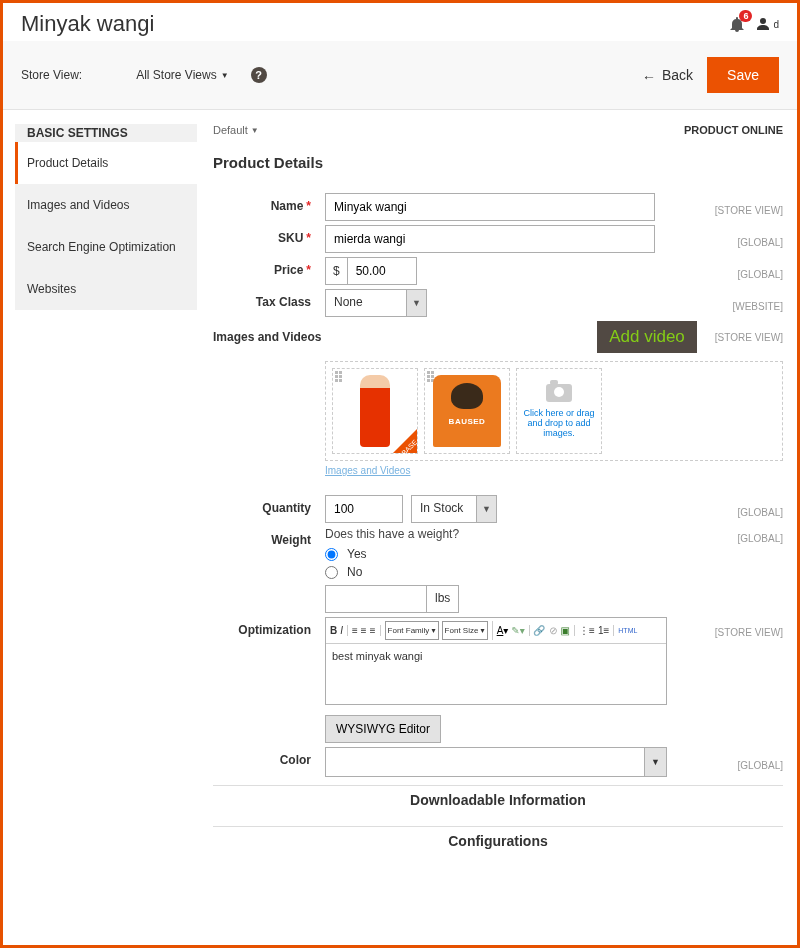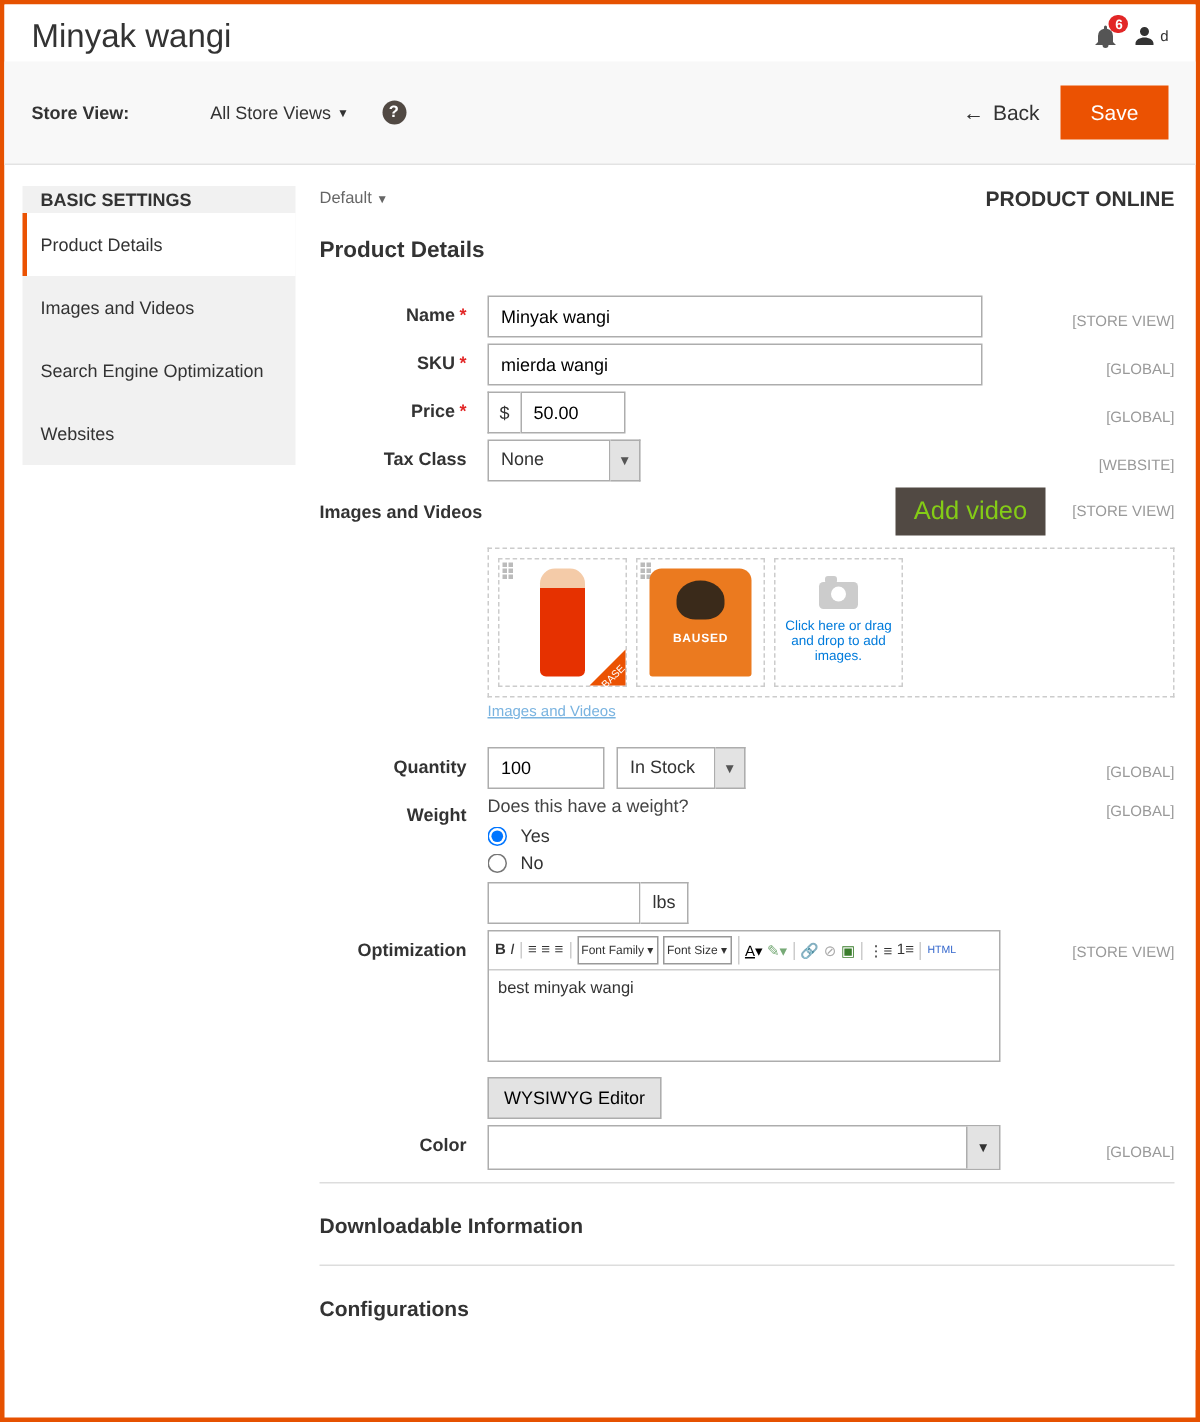--- a/index.html
+++ b/index.html
@@ -11,39 +11,39 @@
 .header { display: flex; justify-content: space-between; align-items: center; padding: 8px 18px 4px; }
 .page-title { font-size: 22px; font-weight: 300; color: #333; }
 .header-icons { display: flex; align-items: center; gap: 12px; }
 .bell { position: relative; color: #666; }
 .badge { position: absolute; top: -6px; right: -8px; background: #e22626; color: #fff; border-radius: 8px; font-size: 9px; padding: 1px 4px; font-weight: bold; }
 .user-icon { display: flex; align-items: center; color: #333; font-size: 10px; }
 
 
 .toolbar { display: flex; justify-content: space-between; align-items: center; padding: 16px 18px; background: #f8f8f8; border-bottom: 1px solid #e3e3e3; }
 .store-view { display: flex; align-items: center; gap: 10px; font-size: 12px; }
-.store-view-label { font-weight: bold; text-align: right; }
+.store-view-label { font-weight: normal; text-align: right; }
 .store-view-select { color: #333; display: flex; align-items: center; gap: 4px; cursor: pointer; margin-left: 44px; }
 .help-icon { background: #514943; color: #fff; border-radius: 50%; width: 16px; height: 16px; display: flex; align-items: center; justify-content: center; font-size: 11px; font-weight: bold; margin-left: 12px; }
 .toolbar-actions { display: flex; align-items: center; gap: 14px; }
 .back-link { display: flex; align-items: center; gap: 6px; color: #333; font-size: 14px; cursor: pointer; }
 .save-btn { background: #eb5202; color: #fff; border: none; padding: 10px 20px; font-size: 14px; cursor: pointer; }
 
 
 .main { display: flex; padding: 14px 10px 10px 12px; gap: 16px; }
 .sidebar { width: 182px; flex-shrink: 0; }
 .side-section { background: #f1f1f1; }
 .side-header { font-size: 12px; font-weight: bold; padding: 2px 12px; display: flex; justify-content: space-between; align-items: center; }
 .side-item { padding: 14px 12px; font-size: 12px; cursor: pointer; }
 .side-item.active { background: #fff; border-left: 3px solid #eb5202; padding-left: 9px; }
 
 .content { flex: 1; padding-right: 4px; }
 .content-top { display: flex; justify-content: space-between; align-items: center; margin-bottom: 18px; font-size: 11px; }
 .default-sel { color: #666; display: flex; align-items: center; gap: 3px; }
-.product-online { font-weight: bold; font-size: 14px; }
+.product-online { font-weight: bold; font-size: 11px; }
 .section-title { font-size: 15px; font-weight: bold; color: #333; margin-bottom: 22px; }
 
 .form-row { display: flex; align-items: flex-start; margin-bottom: 4px; }
 .form-label { width: 112px; text-align: right; padding-right: 14px; padding-top: 6px; font-size: 12px; color: #333; font-weight: bold; flex-shrink: 0; }
 .required { color: #e22626; margin-left: 3px; }
 .form-field { flex: 1; display: flex; align-items: center; }
 .text-input { border: 1px solid #adadad; padding: 5px 8px; font-size: 12px; width: 330px; height: 28px; }
 .price-input { width: 70px; }
 .price-prefix { border: 1px solid #adadad; border-right: none; padding: 5px 7px; background: #fff; height: 28px; display: flex; align-items: center; font-size: 12px; }
 .select-wrap { display: flex; }
@@ -86,21 +86,21 @@
 .tb-group:last-child{border-right:none;}
 .tb-btn { font-size:10px; color:#333;}
 .tb-sel{ border:1px solid #999; font-size:8px; padding:4px 2px; background:#fff;}
 .editor-body { min-height:60px; padding:6px; font-size:11px;}
 .wysiwyg-btn { background:#e3e3e3; border:1px solid #adadad; padding:6px 10px; font-size:12px; margin-top:10px; cursor:pointer;}
 
 .color-sel{ border:1px solid #adadad; height:30px; width: 342px; display:flex;}
 .color-sel .body{flex:1;}
 .color-sel .caret{width:22px; background:#e3e3e3; border-left:1px solid #adadad; display:flex; align-items:center; justify-content:center; font-size:9px;}
 
-.bottom-section { border-top:1px solid #ddd; padding:20px 0 10px; font-size:14px; font-weight:bold; margin-top:8px;}
+.bottom-section { border-top:1px solid #ddd; padding:6px 0 10px; font-size:14px; font-weight:bold; margin-top:8px;text-align:center;}
 
 svg { display: block; }
 </style>
 </head>
 <body>
 
 <div class="outer-border">
 <div class="page">
 
   <div class="header">

